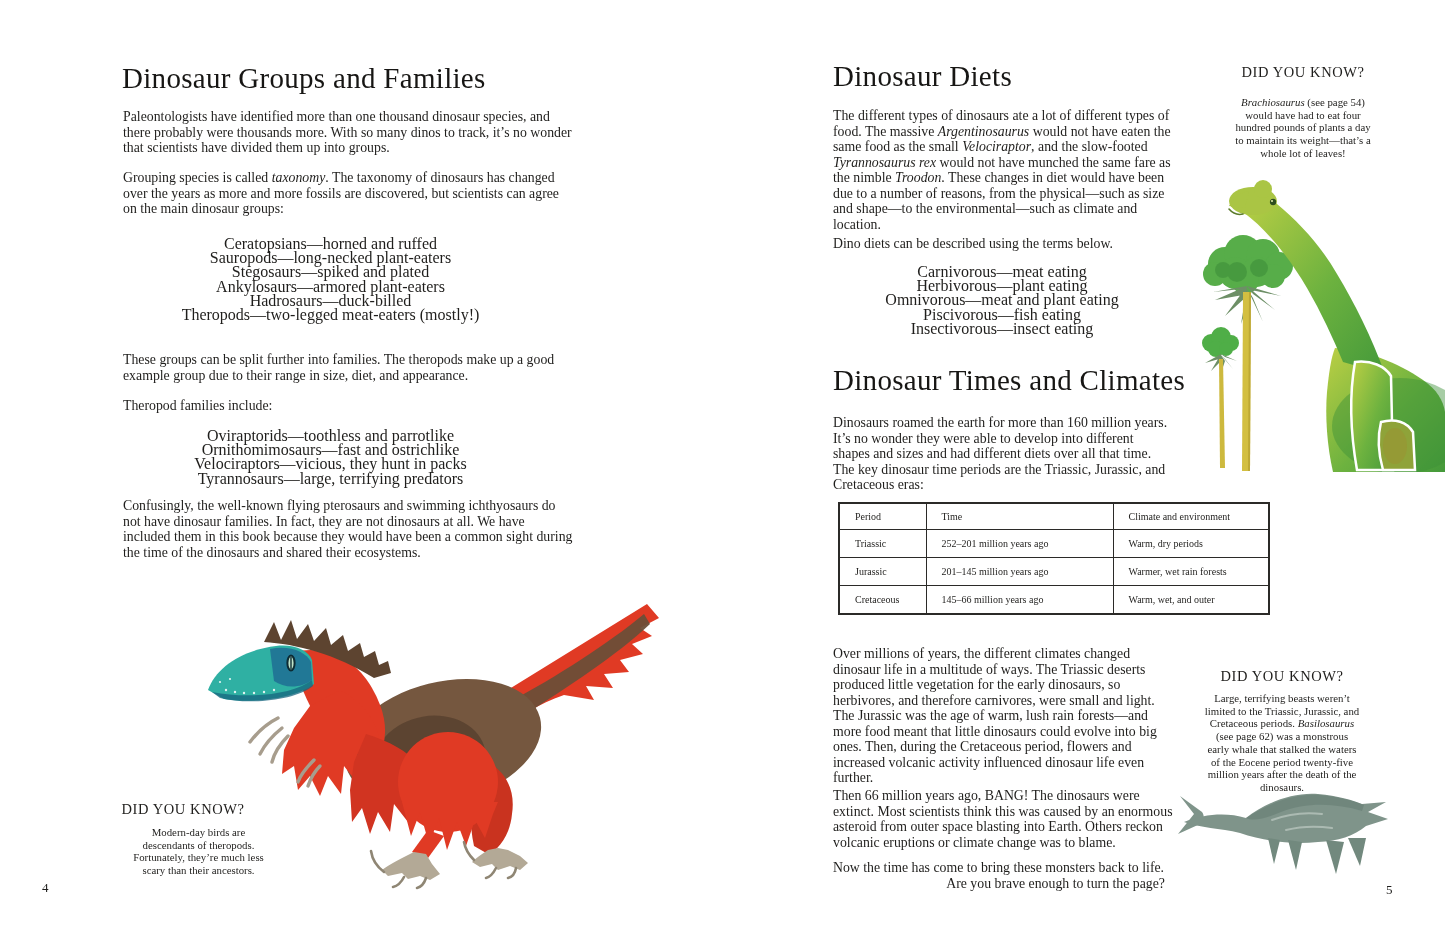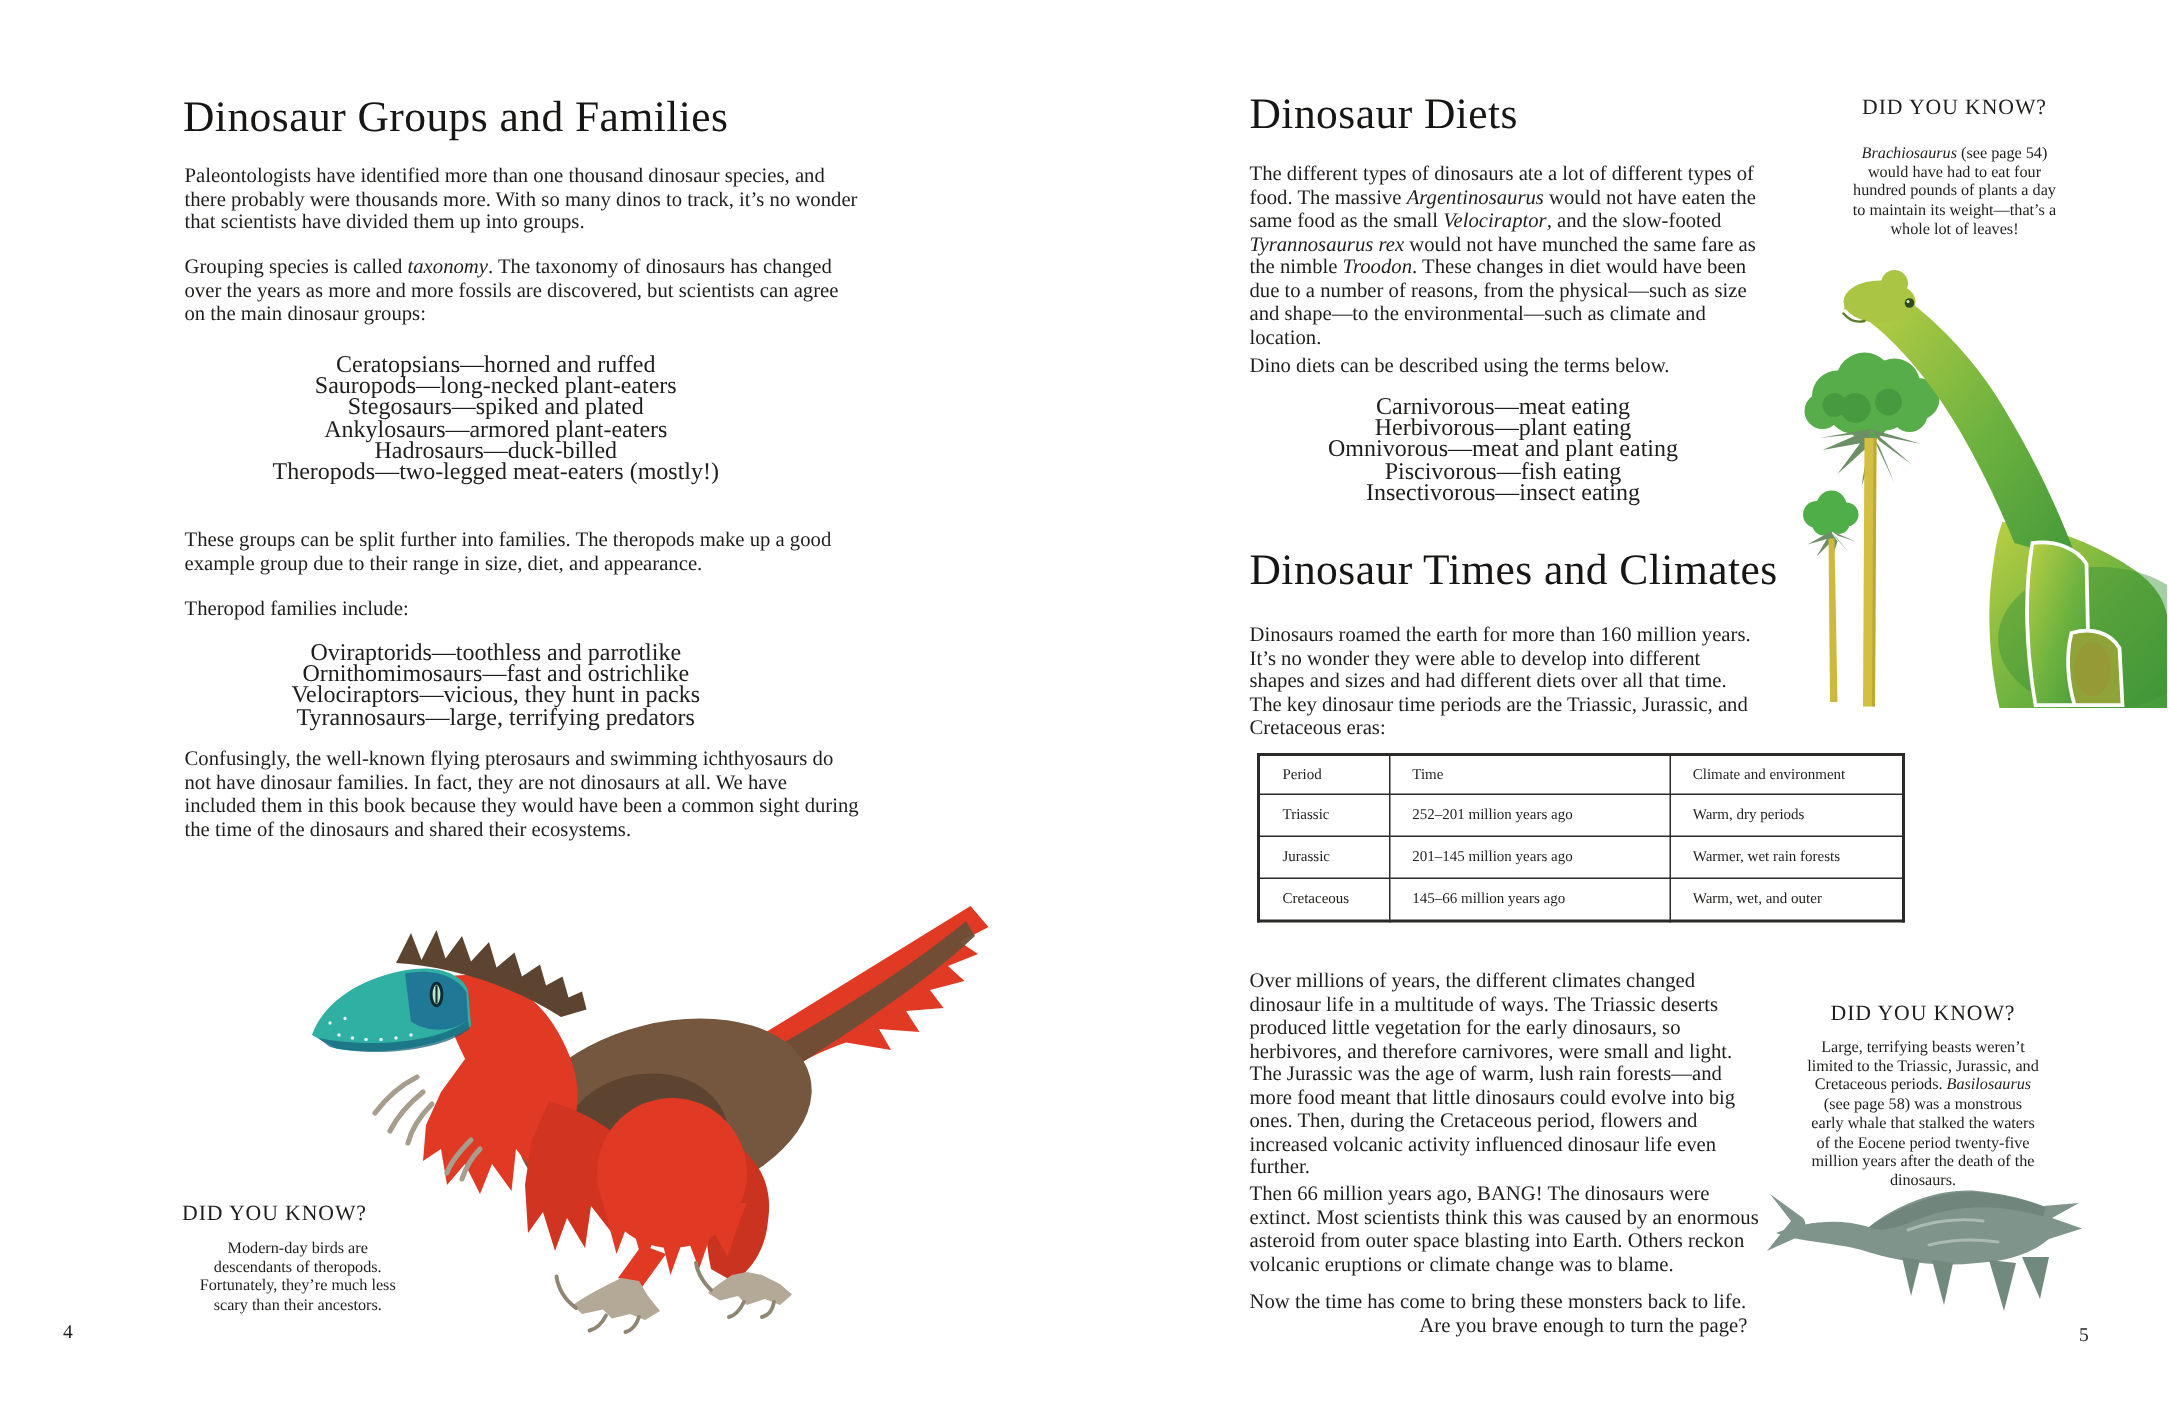--- a/index.html
+++ b/index.html
@@ -171,21 +171,21 @@
           <td>145–66 million years ago</td>
           <td>Warm, wet, and outer</td>
         </tr>
       </tbody>
     </table>
 
     <div class="abs body" style="left:833px;top:646px;width:338px;">Over millions of years, the different climates changed dinosaur life in a multitude of ways. The Triassic deserts produced little vegetation for the early dinosaurs, so herbivores, and therefore carnivores, were small and light. The Jurassic was the age of warm, lush rain forests—and more food meant that little dinosaurs could evolve into big ones. Then, during the Cretaceous period, flowers and increased volcanic activity influenced dinosaur life even further.</div>
 
     <div class="abs" style="left:1204px;top:668px;width:156px;">
       <div class="dyk-h">DID YOU KNOW?</div>
-      <div class="dyk-b" style="margin-top:7px;"><span>Large, terrifying beasts weren’t limited to the Triassic, Jurassic, and Cretaceous periods. </span><span class="i">Basilosaurus</span><span> (see page 58) was a monstrous early whale that stalked the waters of the Eocene period twenty-five million years after the death of the dinosaurs.</span></div>
+      <div class="dyk-b" style="margin-top:7px;"><span>Large, terrifying beasts weren’t limited to the Triassic, Jurassic, and Cretaceous periods. </span><span class="i">Basilosaurus</span><span> (see page 62) was a monstrous early whale that stalked the waters of the Eocene period twenty-five million years after the death of the dinosaurs.</span></div>
     </div>
 
     <div class="abs body" style="left:833px;top:788px;width:342px;">Then 66 million years ago, BANG! The dinosaurs were extinct. Most scientists think this was caused by an enormous asteroid from outer space blasting into Earth. Others reckon volcanic eruptions or climate change was to blame.</div>
 
     <div class="abs body" style="left:833px;top:860px;width:332px;">
       <div>Now the time has come to bring these monsters back to life.</div>
       <div class="right-line">Are you brave enough to turn the page?</div>
     </div>
 
     <svg class="abs" style="left:1185px;top:178px;" width="260" height="294" viewBox="0 0 260 294" aria-hidden="true">

